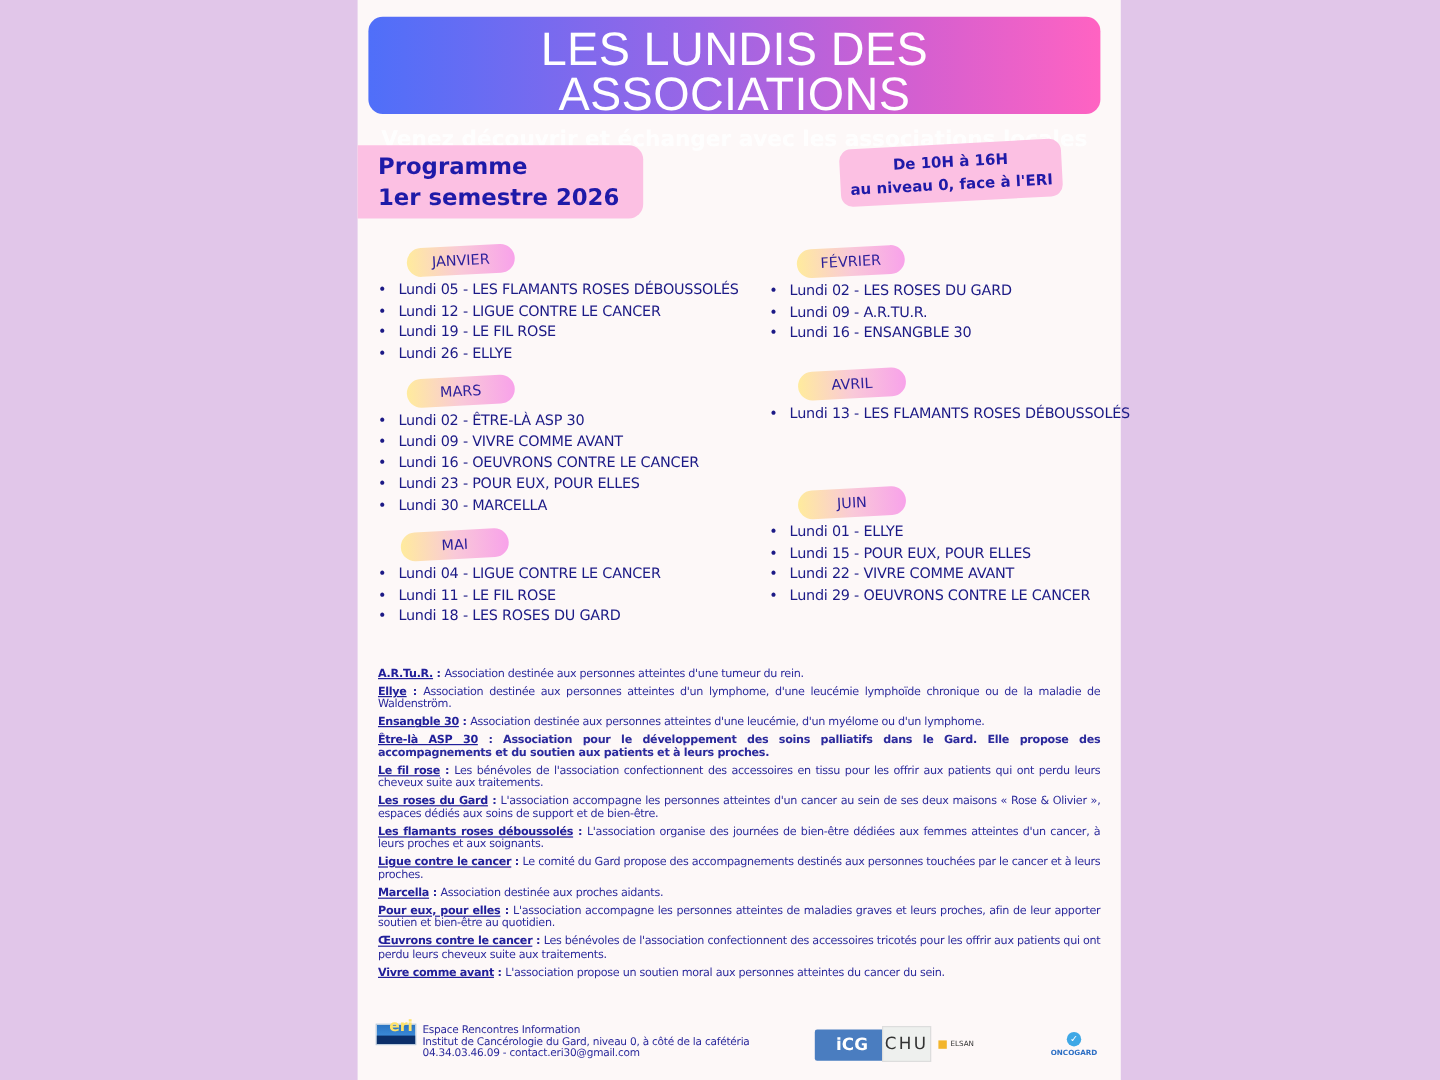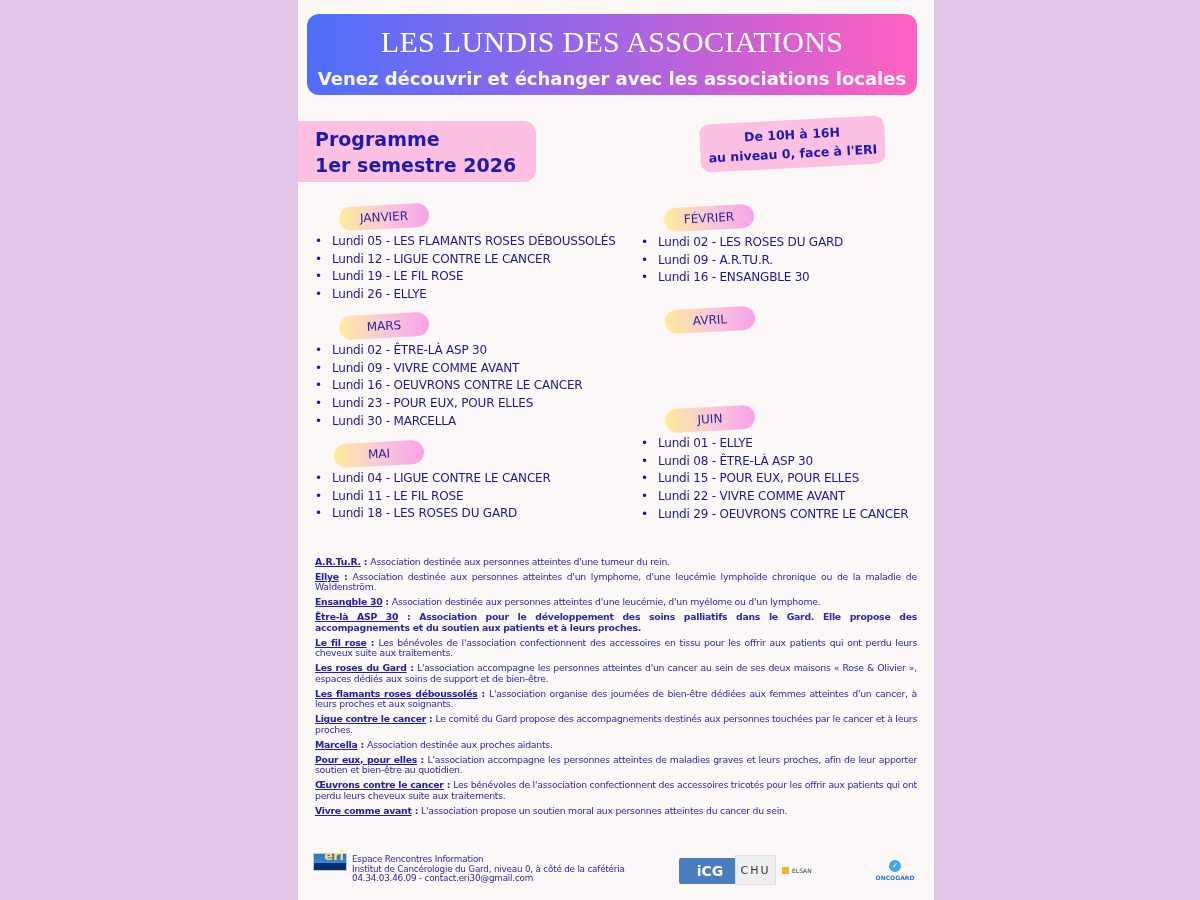--- a/index.html
+++ b/index.html
@@ -2,21 +2,21 @@
 <html><head>
 <meta charset="utf-8">
 <style>
   * { box-sizing: border-box; margin: 0; padding: 0; }
   html, body { width: 1200px; height: 900px; overflow: hidden; }
   body { background: #e1c6e9; font-family: "Liberation Sans", sans-serif; position: relative; }
   .page { position: absolute; left: 298px; top: 0; width: 636px; height: 900px; background: #fdf8f8; }
   .banner { position: absolute; left: 9px; top: 14px; width: 610px; height: 81px; border-radius: 12px;
     background: linear-gradient(90deg, #4f6ff9 0%, #9a66e6 45%, #d45fd0 75%, #ff63c2 100%);
     color: #fff; text-align: center; }
-  .banner .title { font-family: Liberation Serif, serif; font-size: 30px; letter-spacing: 0.3px; margin-top: 9px; line-height: 38px; }
+  .banner .title { font-family: Liberation Sans, sans-serif; font-size: 39px; letter-spacing: 0.3px; margin-top: 9px; line-height: 38px; }
   .banner .subtitle { font-family: "DejaVu Sans", sans-serif; font-size: 18px; margin-top: 7px; font-weight: bold; opacity: 0.95; }
   .prog-box { position: absolute; left: 0; top: 121px; width: 238px; height: 61px; background: #fcc0e3;
     border-radius: 0 12px 12px 0; color: #1f1aa8; font-weight: bold; font-family: "DejaVu Sans", sans-serif;
     font-size: 19px; line-height: 26px; padding: 5px 12px 0 17px; }
   .time-box { position: absolute; left: 402px; top: 120px; width: 185px; height: 48px; background: #fcc0e3;
     border-radius: 10px; transform: rotate(-3deg); color: #1f1aa8; font-weight: bold; font-size: 12.5px;
     text-align: center; line-height: 19px; padding-top: 5px; font-family: "DejaVu Sans", sans-serif; }
   .month { position: absolute; }
   .month-pill { display: inline-block; width: 90px; height: 24px; border-radius: 12px; transform: rotate(-3deg);
     background: linear-gradient(90deg, #ffeb9d 0%, #f9c9d8 50%, #f8a2ea 100%); color: #2b1f9a;
@@ -27,21 +27,21 @@
   .glossary { position: absolute; left: 17px; top: 557px; width: 602px; color: #2c2a9c; font-size: 9.3px; line-height: 10.6px; text-align: justify; font-family: "DejaVu Sans", sans-serif; letter-spacing: -0.25px; }
   .gl-item { margin-bottom: 4.3px; }
   .gl-item .term { font-weight: bold; text-decoration: underline; color: #22209a; }
   .footer { position: absolute; left: 15px; top: 852px; width: 610px; height: 40px; }
   .eri-logo { position: absolute; left: 0; top: 1px; width: 34px; height: 18px; background: linear-gradient(180deg, #2a74c2 0%, #3b8ad8 60%, #0c3c7d 100%); border: 1px solid #bcd; }
   .eri-logo span { position: absolute; right: 2px; bottom: 7px; color: #ffe36a; font-weight: bold; font-size: 13px; font-family: "DejaVu Sans", sans-serif; }
   .eri-logo i { position: absolute; left: 0; right: 0; bottom: 0; height: 7px; background: #0b2f6a; }
   .footer-text { position: absolute; left: 39px; top: 3px; color: #2c2a9c; font-size: 8.8px; line-height: 9.6px; font-family: "DejaVu Sans", sans-serif; letter-spacing: -0.2px; white-space: nowrap; }
   .partner { position: absolute; top: 3px; height: 30px; display: flex; align-items: center; justify-content: center; font-family: "DejaVu Sans", sans-serif; }
   .icg { left: 366px; width: 62px; height: 26px; top: 6px; background: #4a7dc0; color: #fff; font-weight: bold; font-size: 14px; border-radius: 2px; }
-  .chu { left: 422px; width: 41px; height: 30px; background: #eef0ee; color: #333; font-size: 11px; letter-spacing: 2px; border: 1px solid #ddd; }
+  .chu { left: 422px; width: 41px; height: 30px; background: #eef0ee; color: #333; font-size: 14px; letter-spacing: 2px; border: 1px solid #ddd; }
   .elsan { left: 469px; width: 70px; font-size: 6px; color: #333; justify-content: flex-start; }
   .elsan b { display: inline-block; width: 7px; height: 7px; background: #f3b52c; margin-right: 3px; }
   .onco { left: 562px; width: 40px; font-size: 6px; color: #2d6fc4; font-weight: bold; flex-direction: column; }
   .onco .dot { width: 12px; height: 12px; border-radius: 50%; background: #3fa8e6; color: #fff; font-size: 8px; line-height: 12px; text-align: center; margin-bottom: 2px; }
 </style>
 </head>
 <body>
 
 <div class="page">
 
@@ -85,36 +85,38 @@
       <li>Lundi 02 - ÊTRE-LÀ  ASP 30</li>
       <li>Lundi 09 - VIVRE COMME AVANT</li>
       <li>Lundi 16 - OEUVRONS CONTRE LE CANCER</li>
       <li>Lundi 23 - POUR EUX, POUR ELLES</li>
       <li>Lundi 30 - MARCELLA</li>
     </ul>
   </div>
 
   <div class="month" style="left:343px; top:308px;">
     <div class="month-pill" style="margin-left:24px;">AVRIL</div>
+    <ul>
+      <li>Lundi 13  - LES FLAMANTS ROSES DÉBOUSSOLÉS</li>
+    </ul>
   </div>
 
   <div class="month" style="left:17px; top:442px;">
     <div class="month-pill" style="margin-left:19px;">MAI</div>
     <ul>
       <li>Lundi 04 - LIGUE CONTRE LE CANCER</li>
       <li>Lundi 11 - LE FIL ROSE</li>
       <li>Lundi 18 - LES ROSES DU GARD</li>
     </ul>
   </div>
 
   <div class="month" style="left:343px; top:407px;">
     <div class="month-pill" style="margin-left:24px;">JUIN</div>
     <ul>
       <li>Lundi 01 - ELLYE</li>
-      <li>Lundi 08 - ÊTRE-LÀ ASP 30</li>
       <li>Lundi 15 - POUR EUX, POUR ELLES</li>
       <li>Lundi 22 - VIVRE COMME AVANT</li>
       <li>Lundi 29 - OEUVRONS CONTRE LE CANCER</li>
     </ul>
   </div>
 
   <div class="glossary">
     <div class="gl-item"><span class="term">A.R.Tu.R.</span><b> :  </b><span>Association destinée aux personnes atteintes d'une tumeur du rein.</span></div>
     <div class="gl-item"><span class="term">Ellye</span><b> : </b><span>Association destinée aux personnes atteintes d'un lymphome, d'une leucémie lymphoïde chronique ou de la maladie de Waldenström.</span></div>
     <div class="gl-item"><span class="term">Ensangble 30</span><b> : </b><span>Association destinée aux personnes atteintes d'une leucémie, d'un myélome ou d'un lymphome.</span></div>

